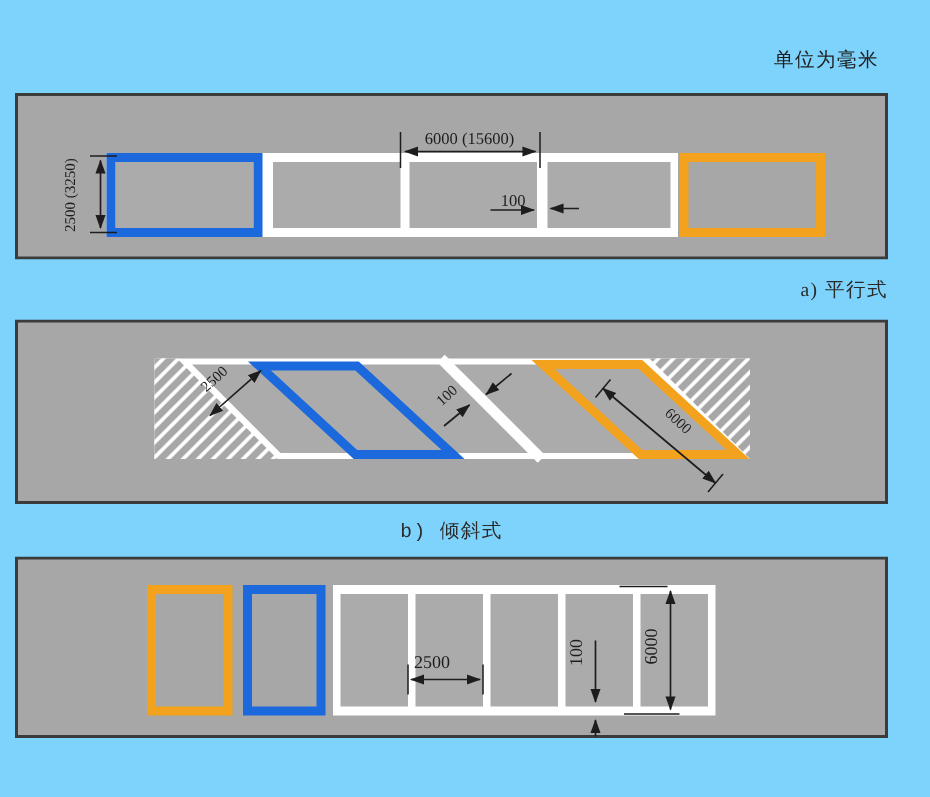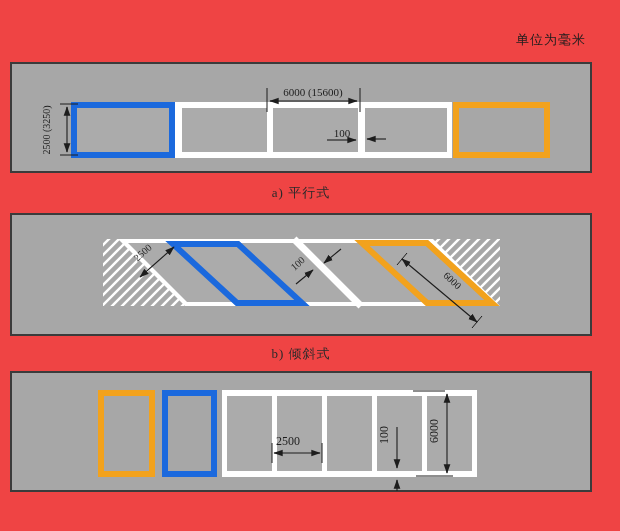--- a/index.html
+++ b/index.html
@@ -1,25 +1,25 @@
 <!DOCTYPE html>
 <html><head>
 <meta charset="utf-8">
 <style>
   html,body{margin:0;padding:0;background:#fff;}
-  .stage{position:relative;width:620px;height:531px;background:#ef4444;overflow:hidden;
+  .stage{position:relative;width:620px;height:531px;background:#7dd3fc;overflow:hidden;
          font-family:"Liberation Serif","DejaVu Serif",serif;}
   .unit-note{position:absolute;top:31px;right:34px;font-size:13px;color:#1d1d1d;letter-spacing:1px;}
   .panel{position:absolute;left:10px;display:block;}
   .panel-a{top:62px;}
   .panel-b{top:213px;}
   .panel-c{top:371px;}
   .caption{position:absolute;left:10px;width:582px;text-align:center;font-size:13px;color:#2a2a2a;letter-spacing:1px;}
-  .cap-a{top:184px;}
-  .cap-b{top:345px;}
+  .cap-a{top:184px;text-align:right;}
+  .cap-b{top:345px;font-family:Liberation Mono, monospace;}
   .cap-c{top:503px;}
   .pbg{fill:#a7a7a7;stroke:#3b3b3b;stroke-width:2;}
   .band{fill:#ffffff;}
   .stall{fill:#ababab;}
   .dim{stroke:#1d1d1d;stroke-width:1.1;fill:none;}
   .tick{stroke:#1d1d1d;stroke-width:1;}
   .dim-text{font-family:"Liberation Serif","DejaVu Serif",serif;font-size:11px;fill:#1d1d1d;}
   .dim-text-sm{font-size:10px;}
   .dim-text-c{font-size:12px;}
   .frame{fill:none;}

